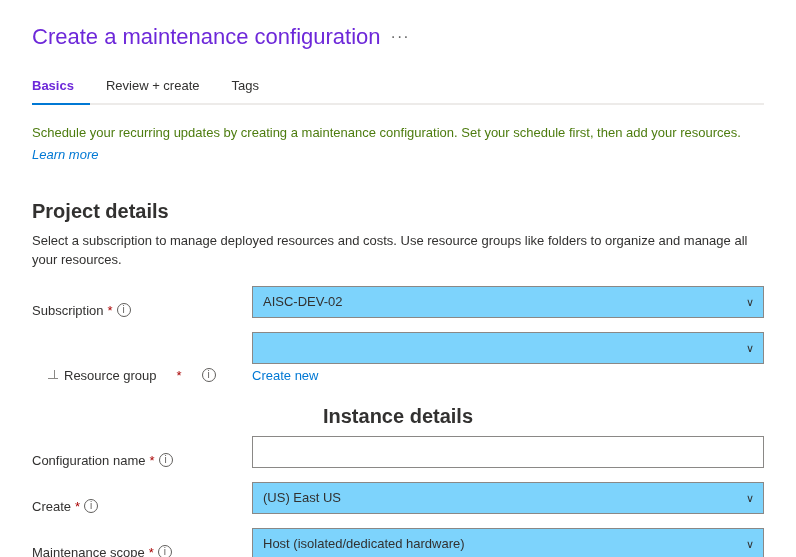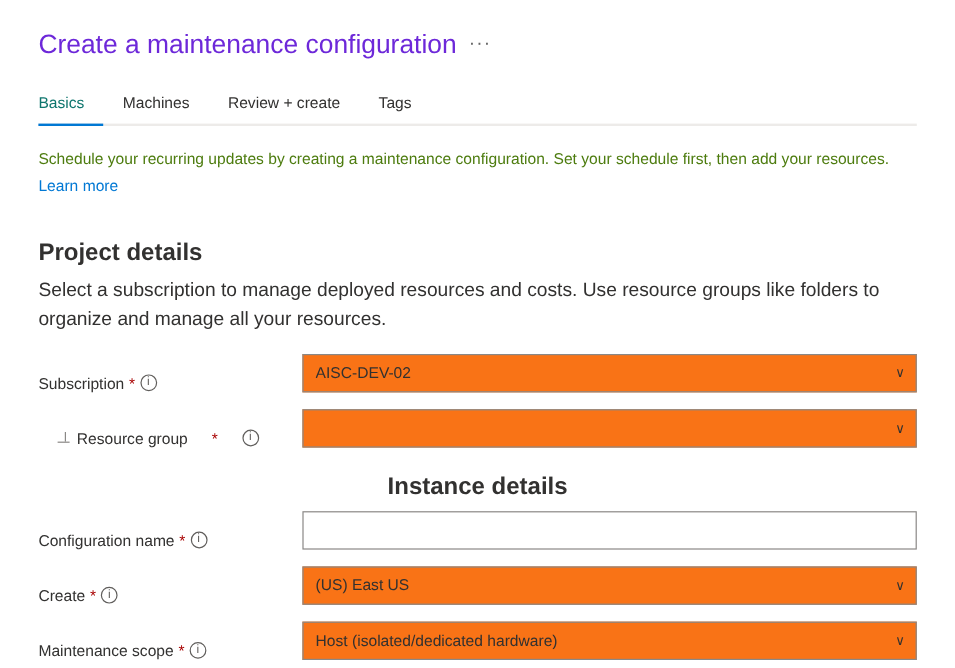--- a/index.html
+++ b/index.html
@@ -41,48 +41,49 @@
       font-size: 13px;
       color: #323130;
       border-bottom: 2px solid transparent;
       margin-bottom: -2px;
       white-space: nowrap;
     }
     .tab:first-child {
       padding-left: 0;
     }
     .tab.active {
-      color: #0f766e;
+      color: #6d28d9;
       border-bottom: 2px solid #0078d4;
-      font-weight: 400;
+      font-weight: 700;
     }
     
     .description {
       font-size: 13px;
       color: #4d7c0f;
       margin-bottom: 4px;
       line-height: 1.5;
     }
     .learn-more {
       color: #0078d4;
       text-decoration: none;
       font-size: 13px;
       margin-bottom: 18px;
       display: inline-block;
+      font-style: italic;
     }
     
     .section-header {
       font-size: 20px;
       font-weight: 600;
       color: #323130;
       margin-top: 20px;
       margin-bottom: 8px;
     }
     .section-desc {
-      font-size: 16px;
+      font-size: 13px;
       color: #323130;
       margin-bottom: 16px;
       line-height: 1.5;
     }
     
     .form-row {
       display: flex;
       align-items: flex-end;
       margin-bottom: 14px;
     }
@@ -117,21 +118,21 @@
       flex-direction: column;
     }
     .dropdown-wrapper {
       position: relative;
       width: 100%;
     }
     .dropdown-wrapper select {
       width: 100%;
       height: 32px;
       border: 1px solid #8a8886;
-      background: #f97316;
+      background: #7dd3fc;
       padding: 0 30px 0 10px;
       font-size: 13px;
       color: #323130;
       appearance: none;
       -webkit-appearance: none;
       cursor: pointer;
     }
     .dropdown-arrow {
       position: absolute;
       right: 10px;
@@ -165,21 +166,20 @@
 
 
 <div class="page-title-row">
   <h1 class="page-title">Create a maintenance configuration</h1>
   <span class="ellipsis-icon">···</span>
 </div>
 
 
 <nav class="tabs">
   <div class="tab active">Basics</div>
-  <div class="tab">Machines</div>
   <div class="tab">Review + create</div>
   <div class="tab">Tags</div>
 </nav>
 
 
 <p class="description">Schedule your recurring updates by creating a maintenance configuration. Set your schedule first, then add your resources.</p>
 <a href="#" class="learn-more">Learn more</a>
 
 
 <div class="section-header">Project details</div>
@@ -215,20 +215,21 @@
       <span class="info-icon">i</span>
     </div>
   </div>
   <div class="form-control-col">
     <div class="dropdown-wrapper">
       <select>
         <option value=""></option>
       </select>
       <span class="dropdown-arrow">∨</span>
     </div>
+    <a href="#" class="create-new-link">Create new</a>
   </div>
 </div>
 
 
 <div class="section-header" style="margin-top:22px;text-align:center;">Instance details</div>
 
 
 <div class="form-row">
   <div class="form-label-col">
     <span>Configuration name</span>

